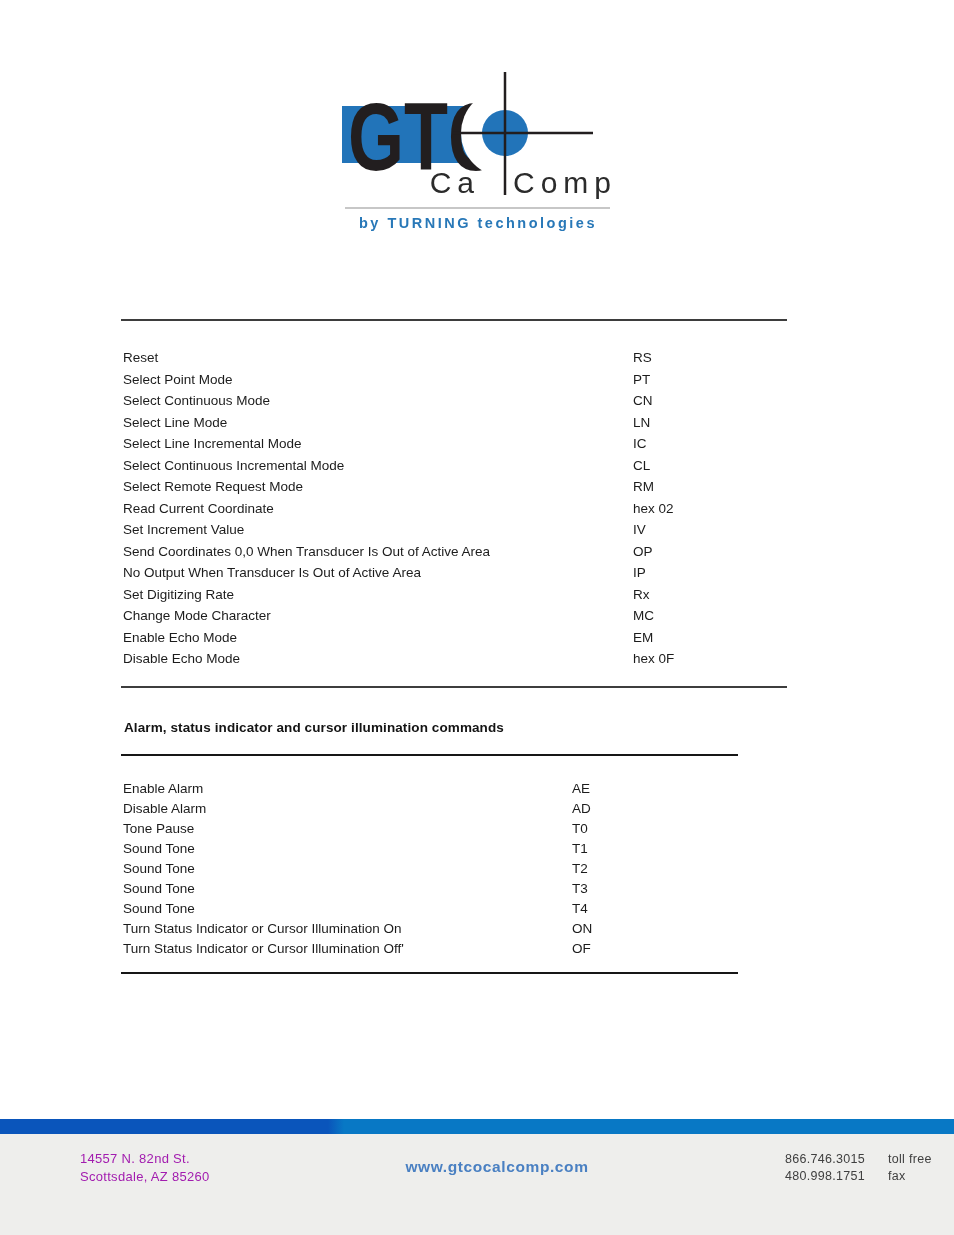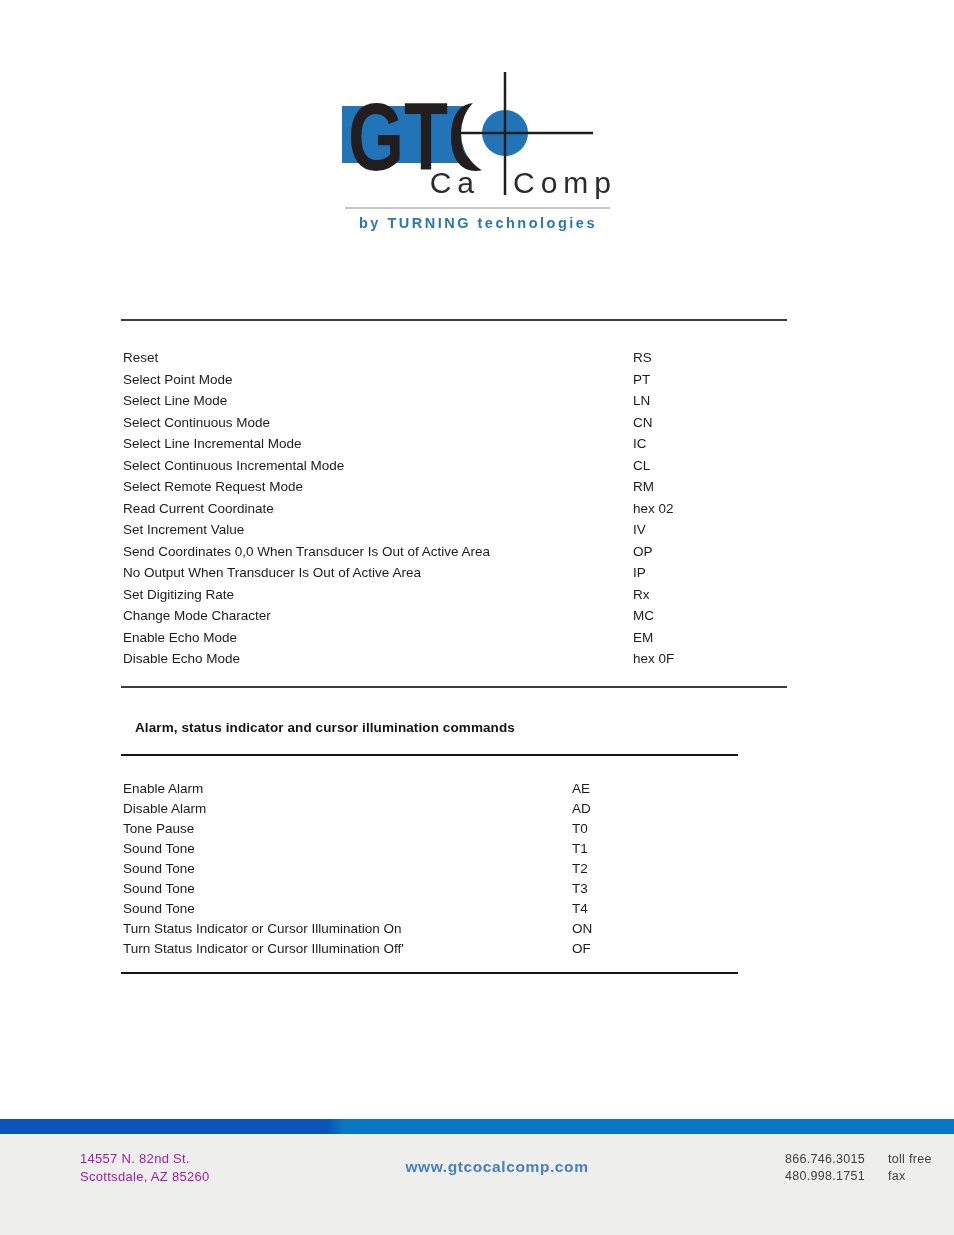--- a/index.html
+++ b/index.html
@@ -21,21 +21,21 @@
   .t2 .cmd-rows{padding-top:23px;}
   .cmd-row{display:flex;align-items:baseline;padding-left:2px;}
   .t1 .cmd-row{line-height:21.5px;font-size:13.5px;}
   .t2 .cmd-row{line-height:20px;font-size:13.5px;gap:42px;}
   .t1 .cmd-label{flex:0 0 510px;}
   .t2 .cmd-label{flex:0 0 407px;}
   .cmd-code{flex:1;}
   .t1 .rule.bottom{margin-top:16px;}
   .t2 .rule.bottom{margin-top:13px;}
 
-  .section-heading{position:absolute;left:135px;top:720px;font-size:13.5px;font-weight:bold;
+  .section-heading{position:absolute;left:124px;top:720px;font-size:13.5px;font-weight:bold;
                    color:#141414;letter-spacing:0.1px;}
 
   
   .footer-bar{position:absolute;left:0;top:1119px;width:954px;height:15px;}
   .footer-area{position:absolute;left:0;top:1134px;width:954px;height:101px;}
   .footer-address{position:absolute;left:80px;top:1150px;font-size:13px;line-height:17.5px;
                   letter-spacing:0.3px;}
   .footer-site{position:absolute;left:0;top:1158px;width:954px;text-align:center;
                font-size:15.5px;letter-spacing:0.6px;font-weight:600;margin-left:20px;}
   .footer-phones{position:absolute;left:785px;top:1151px;font-size:12.5px;line-height:17px;
@@ -71,27 +71,27 @@
           <span class="cmd-label">Reset</span>
           <span class="cmd-code">RS</span>
         </div>
 
         <div class="cmd-row">
           <span class="cmd-label">Select Point Mode</span>
           <span class="cmd-code">PT</span>
         </div>
 
         <div class="cmd-row">
+          <span class="cmd-label">Select Continuous Mode</span>
+          <span class="cmd-code">CN</span>
+        </div>
+
+        <div class="cmd-row">
           <span class="cmd-label">Select Line Mode</span>
           <span class="cmd-code">LN</span>
-        </div>
-
-        <div class="cmd-row">
-          <span class="cmd-label">Select Continuous Mode</span>
-          <span class="cmd-code">CN</span>
         </div>
 
         <div class="cmd-row">
           <span class="cmd-label">Select Line Incremental Mode</span>
           <span class="cmd-code">IC</span>
         </div>
 
         <div class="cmd-row">
           <span class="cmd-label">Select Continuous Incremental Mode</span>
           <span class="cmd-code">CL</span>

